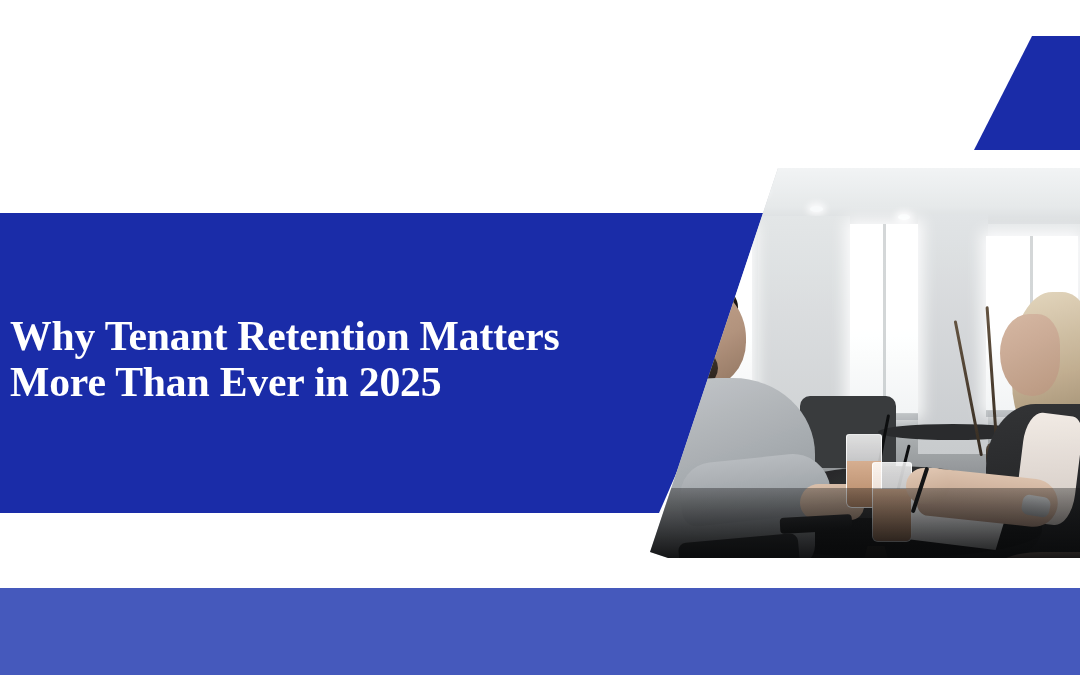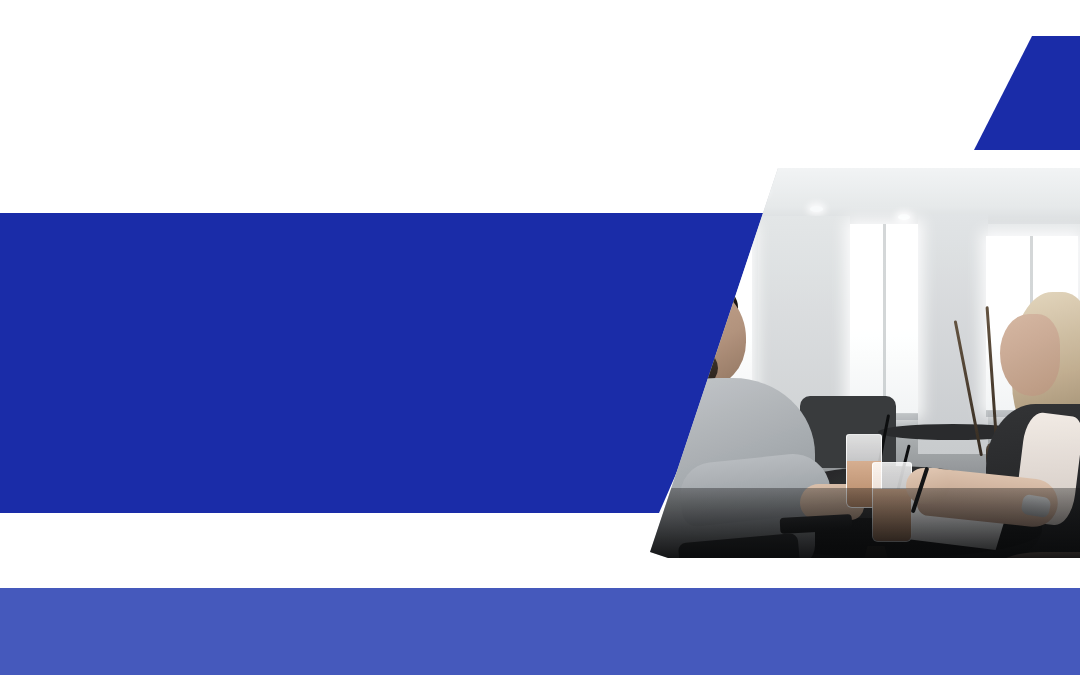--- a/index.html
+++ b/index.html
@@ -355,20 +355,24 @@
 </style>
 </head>
 <body>
 
 <div class="banner">
 
   <div class="accent-parallelogram"></div>
 
   <div class="title-band"></div>
 
+  <div class="title-wrap">
+    <h1 class="banner-title">Why Tenant Retention Matters
+More Than Ever in 2025</h1>
+  </div>
 
   <div class="photo">
     <div class="photo-inner">
       <div class="room"></div>
 
       <div class="ceiling"></div>
       <div class="ceiling-light cl1"></div>
       <div class="ceiling-light cl2"></div>
       <div class="ceiling-light cl3"></div>
 

